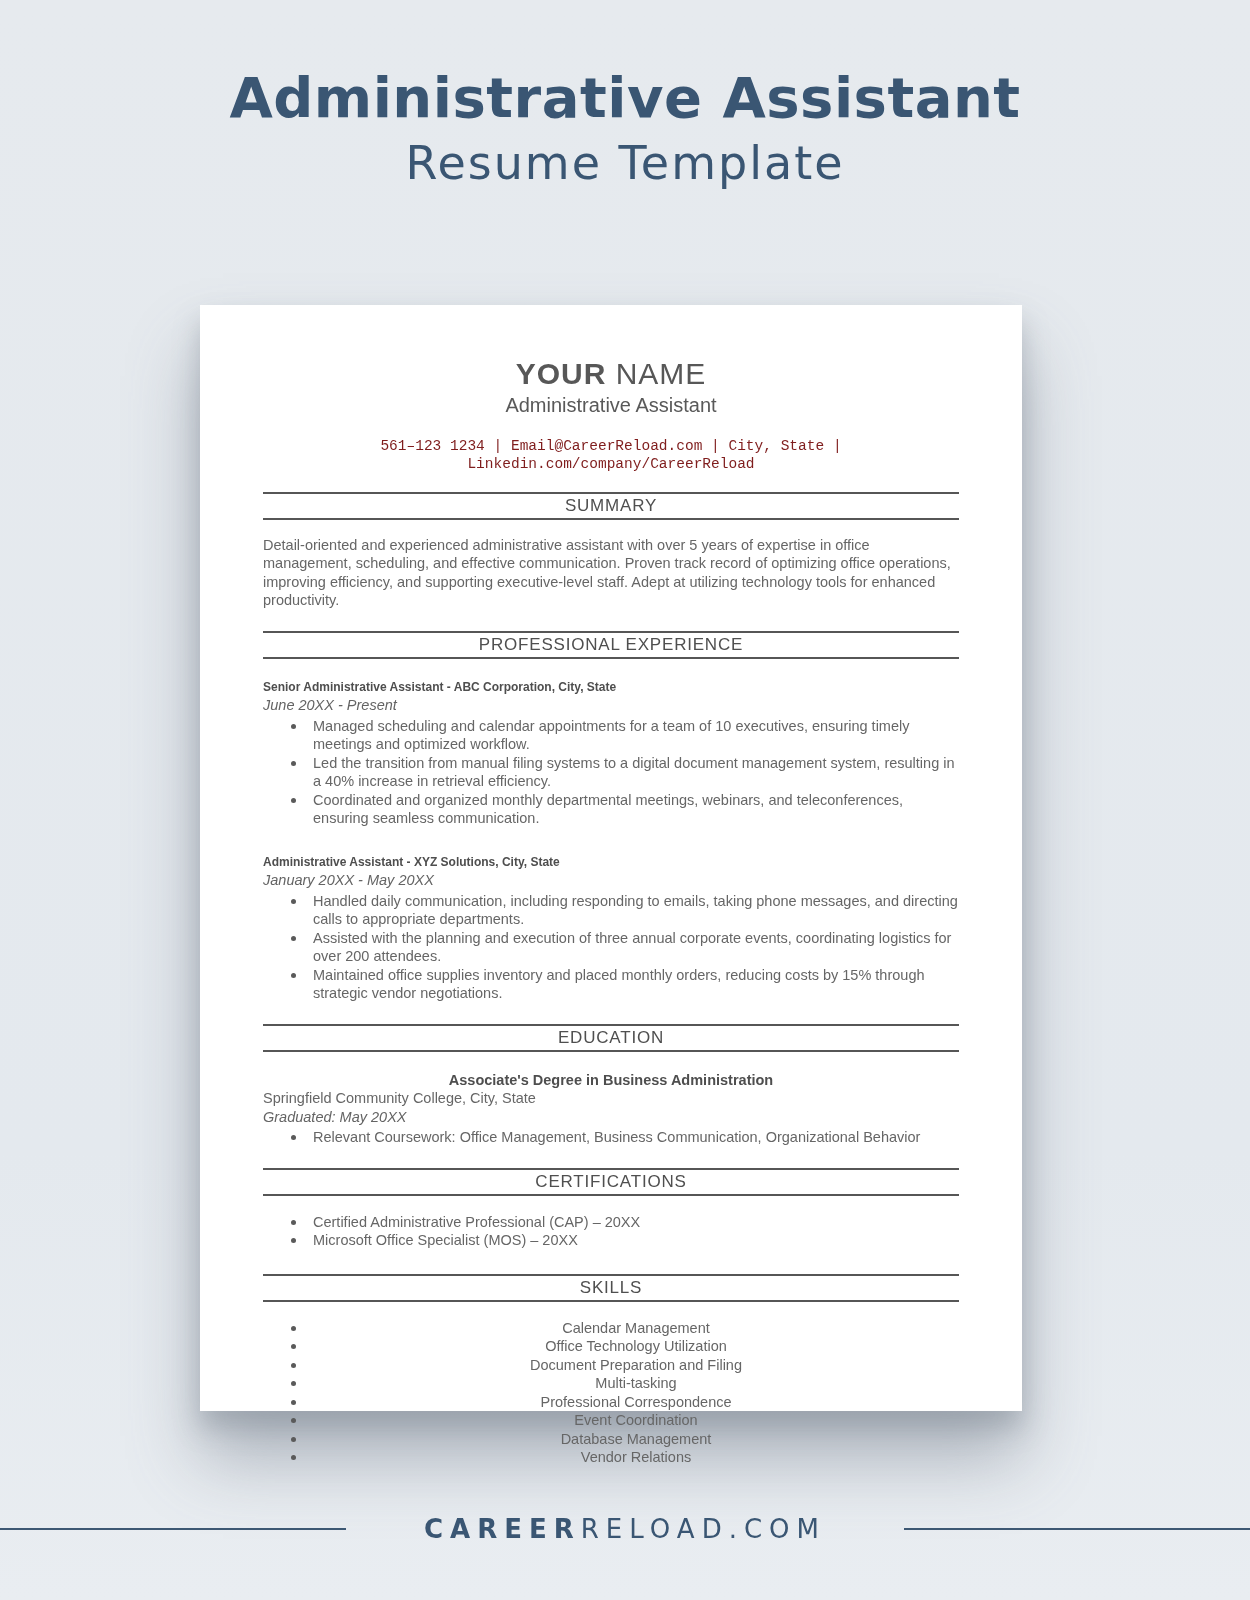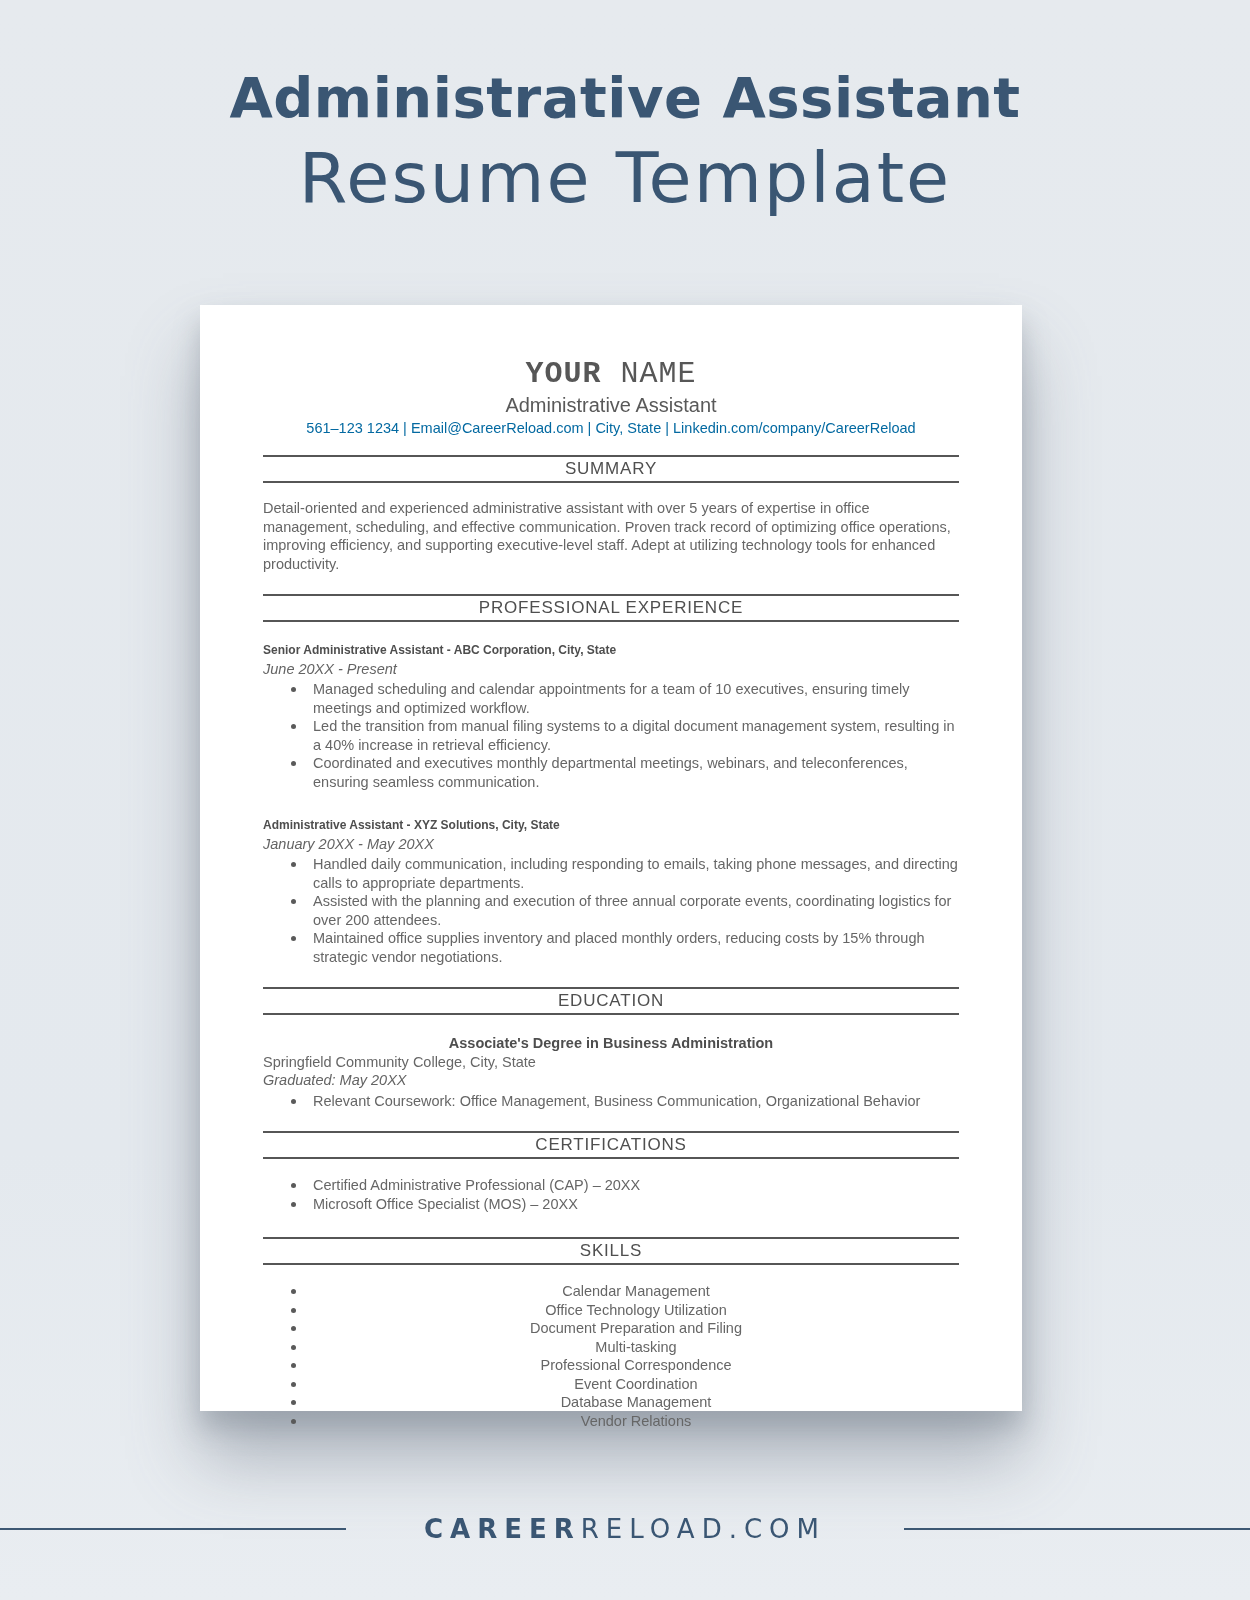--- a/index.html
+++ b/index.html
@@ -14,41 +14,41 @@
   
   .hero {
     position: absolute;
     top: 62px; left: 0; right: 0;
     text-align: center;
     color: #3a5673;
     font-family: "DejaVu Sans", sans-serif;
     line-height: 1.28;
   }
   .hero-line1 { font-size: 56px; font-weight: bold; letter-spacing: 0.5px; }
-  .hero-line2 { font-size: 70px; font-weight: normal; letter-spacing: 2px; }
+  .hero-line2 { font-size: 46px; font-weight: normal; letter-spacing: 2px; }
 
   
   .paper {
     position: absolute;
     left: 200px; top: 305px;
     width: 822px; height: 1106px;
     background: #ffffff;
     padding: 52px 63px 0 63px;
     box-shadow: 0 16px 24px rgba(112,122,134,0.35),
                 0 48px 66px rgba(104,114,128,0.45);
     color: #666666;
     font-size: 14.5px;
     line-height: 18.5px;
   }
 
   .r-header { text-align: center; color: #595959; }
-  .r-name { font-size: 30px; line-height: 34px; letter-spacing: 1px; color: #575757; font-family: Liberation Mono, monospace; }
+  .r-name { font-size: 30px; line-height: 34px; letter-spacing: 1px; color: #575757; }
   .r-name .bold { font-weight: bold; }
   .r-headline { font-size: 20px; margin-top: 5px; color: #595959; }
-  .r-contact { font-size: 14.5px; margin-top: 4px; color: #0369a1; }
+  .r-contact { font-size: 14.5px; margin-top: 22px; color: #7f1d1d; font-family: Liberation Mono, monospace; }
 
   .sec {
     border-top: 2px solid #565656;
     border-bottom: 2px solid #565656;
     text-align: center;
     font-size: 17px;
     letter-spacing: 0.8px;
     color: #4f4f4f;
     padding: 3px 0 4px 0;
     line-height: 17px;
@@ -128,21 +128,21 @@
   <p class="summary-text">Detail-oriented and experienced administrative assistant with over 5 years of expertise in office management, scheduling, and effective communication. Proven track record of optimizing office operations, improving efficiency, and supporting executive-level staff. Adept at utilizing technology tools for enhanced productivity.</p>
 
   <div class="sec sec-exp">PROFESSIONAL EXPERIENCE</div>
 
   <div class="job">
     <div class="job-title">Senior Administrative Assistant - ABC Corporation, City, State</div>
     <div class="job-dates">June 20XX - Present</div>
     <ul class="blt">
       <li>Managed scheduling and calendar appointments for a team of 10 executives, ensuring timely meetings and optimized workflow.</li>
       <li>Led the transition from manual filing systems to a digital document management system, resulting in a 40% increase in retrieval efficiency.</li>
-      <li>Coordinated and executives monthly departmental meetings, webinars, and teleconferences, ensuring seamless communication.</li>
+      <li>Coordinated and organized monthly departmental meetings, webinars, and teleconferences, ensuring seamless communication.</li>
     </ul>
   </div>
 
   <div class="job">
     <div class="job-title">Administrative Assistant - XYZ Solutions, City, State</div>
     <div class="job-dates">January 20XX - May 20XX</div>
     <ul class="blt">
       <li>Handled daily communication, including responding to emails, taking phone messages, and directing calls to appropriate departments.</li>
       <li>Assisted with the planning and execution of three annual corporate events, coordinating logistics for over 200 attendees.</li>
       <li>Maintained office supplies inventory and placed monthly orders, reducing costs by 15% through strategic vendor negotiations.</li>

